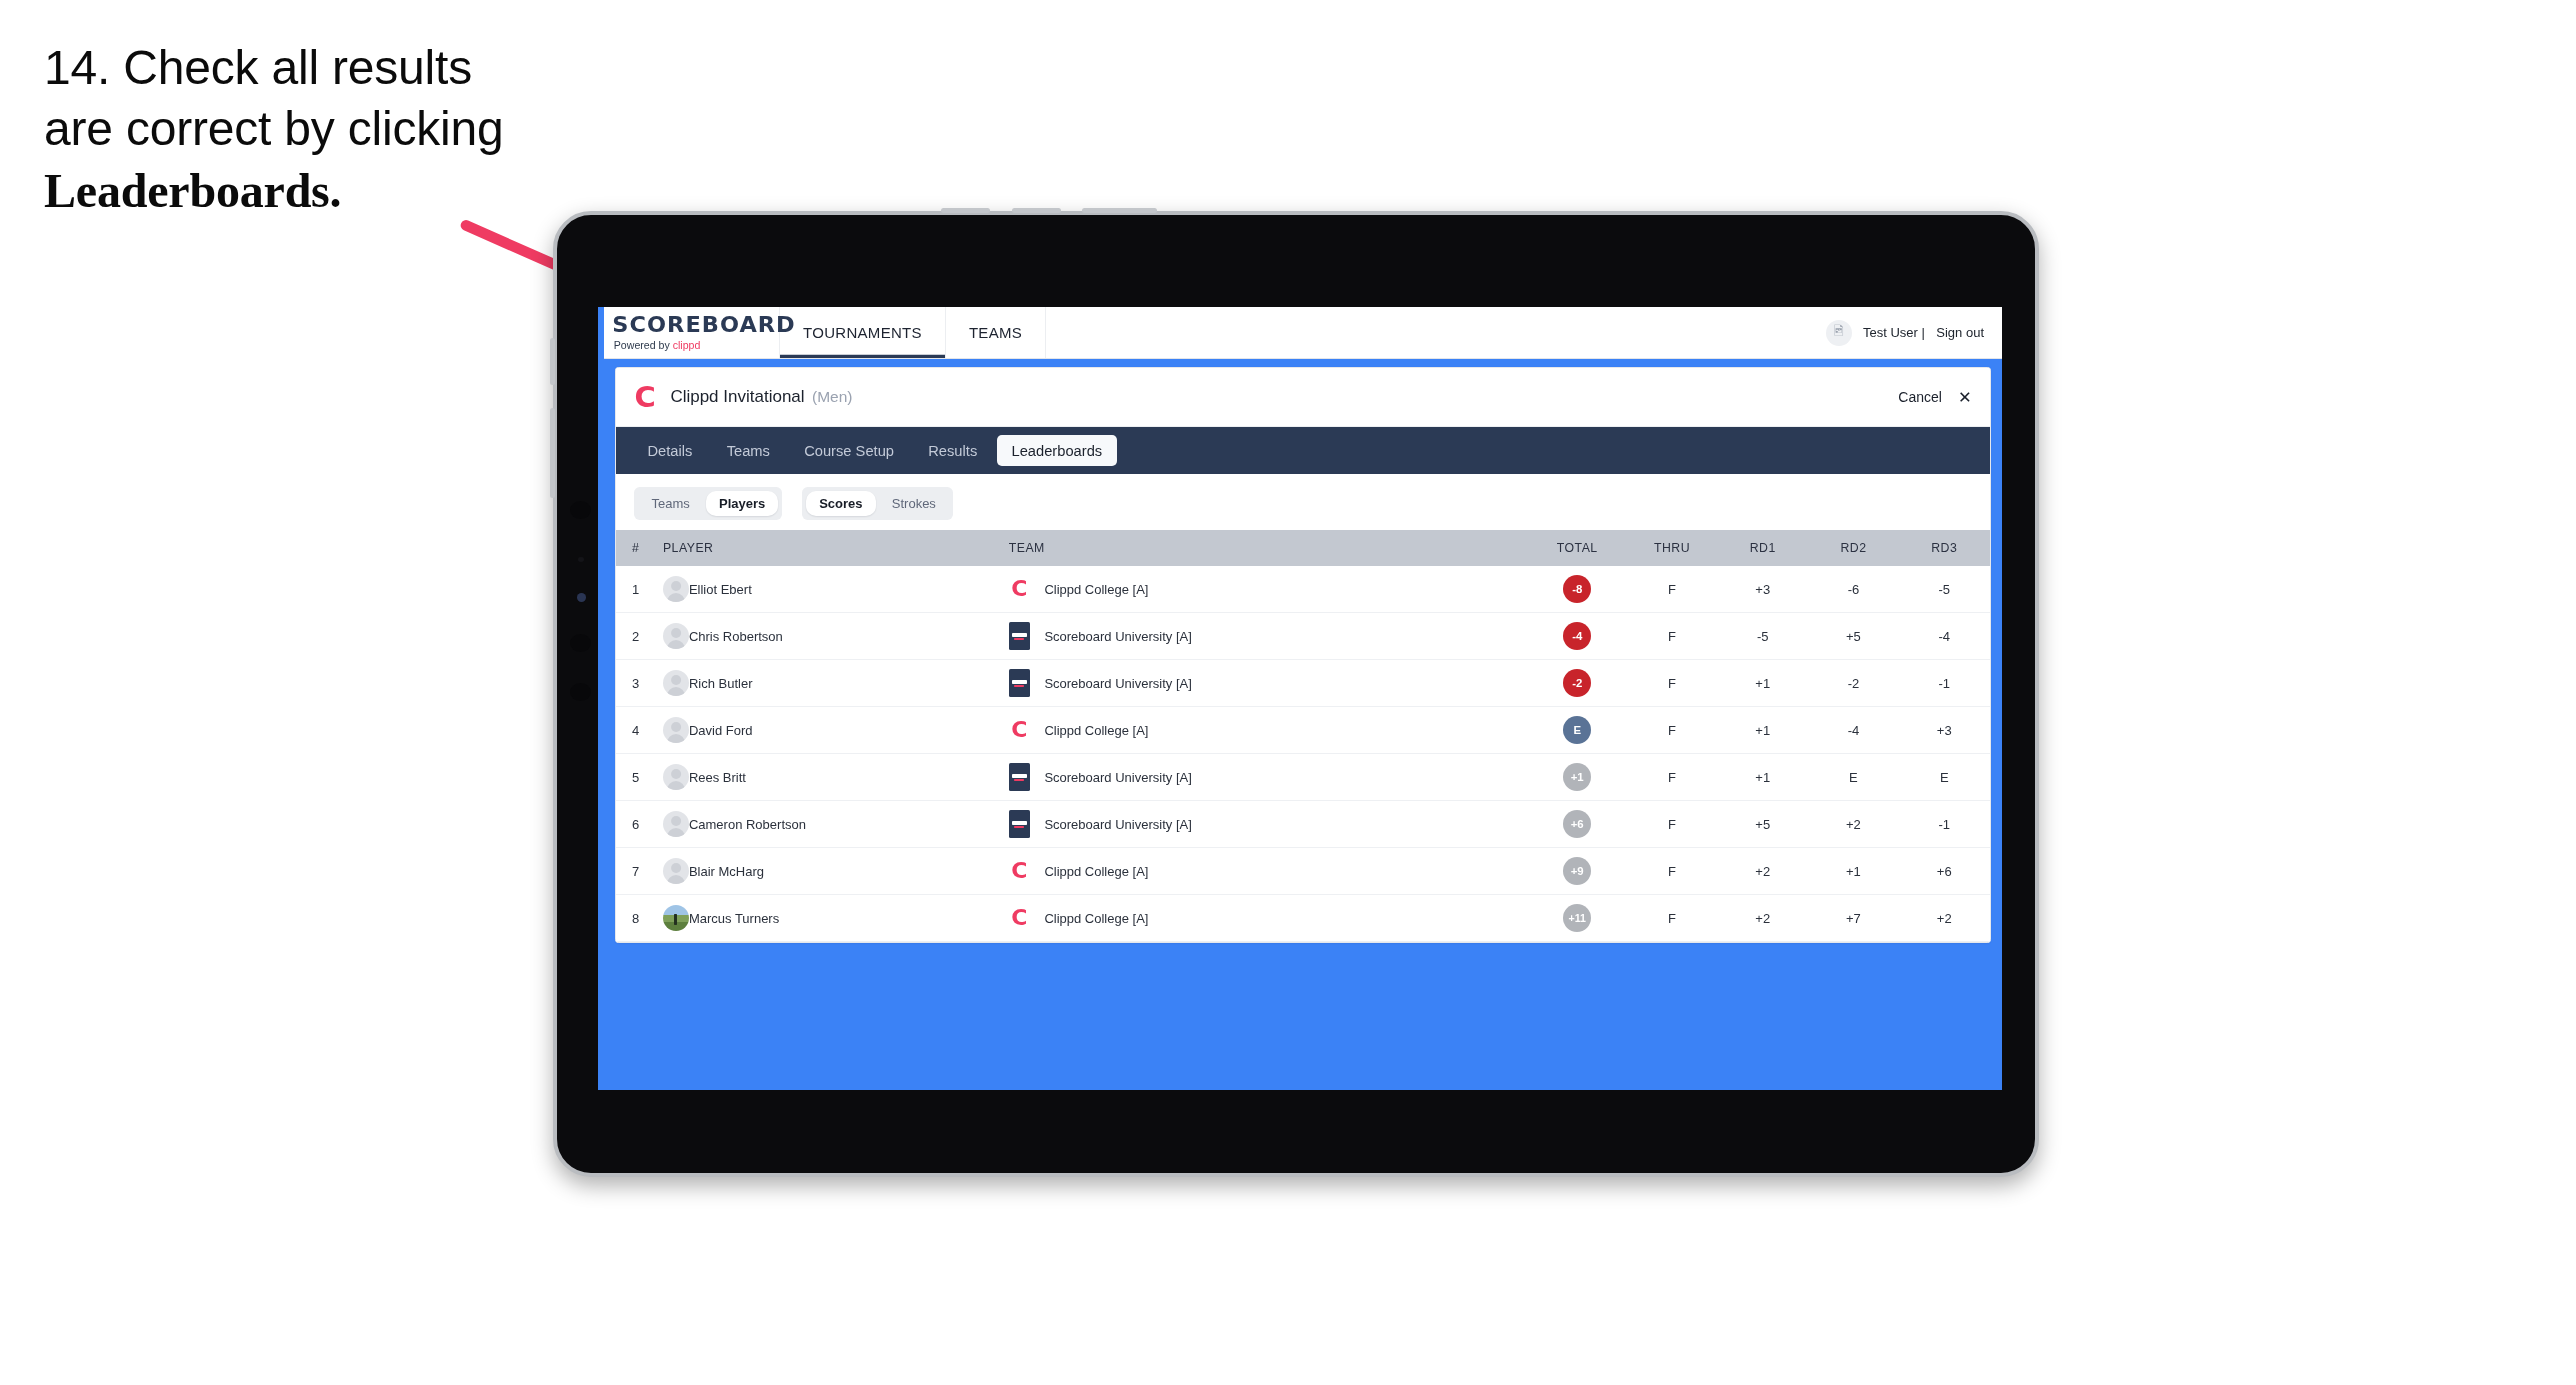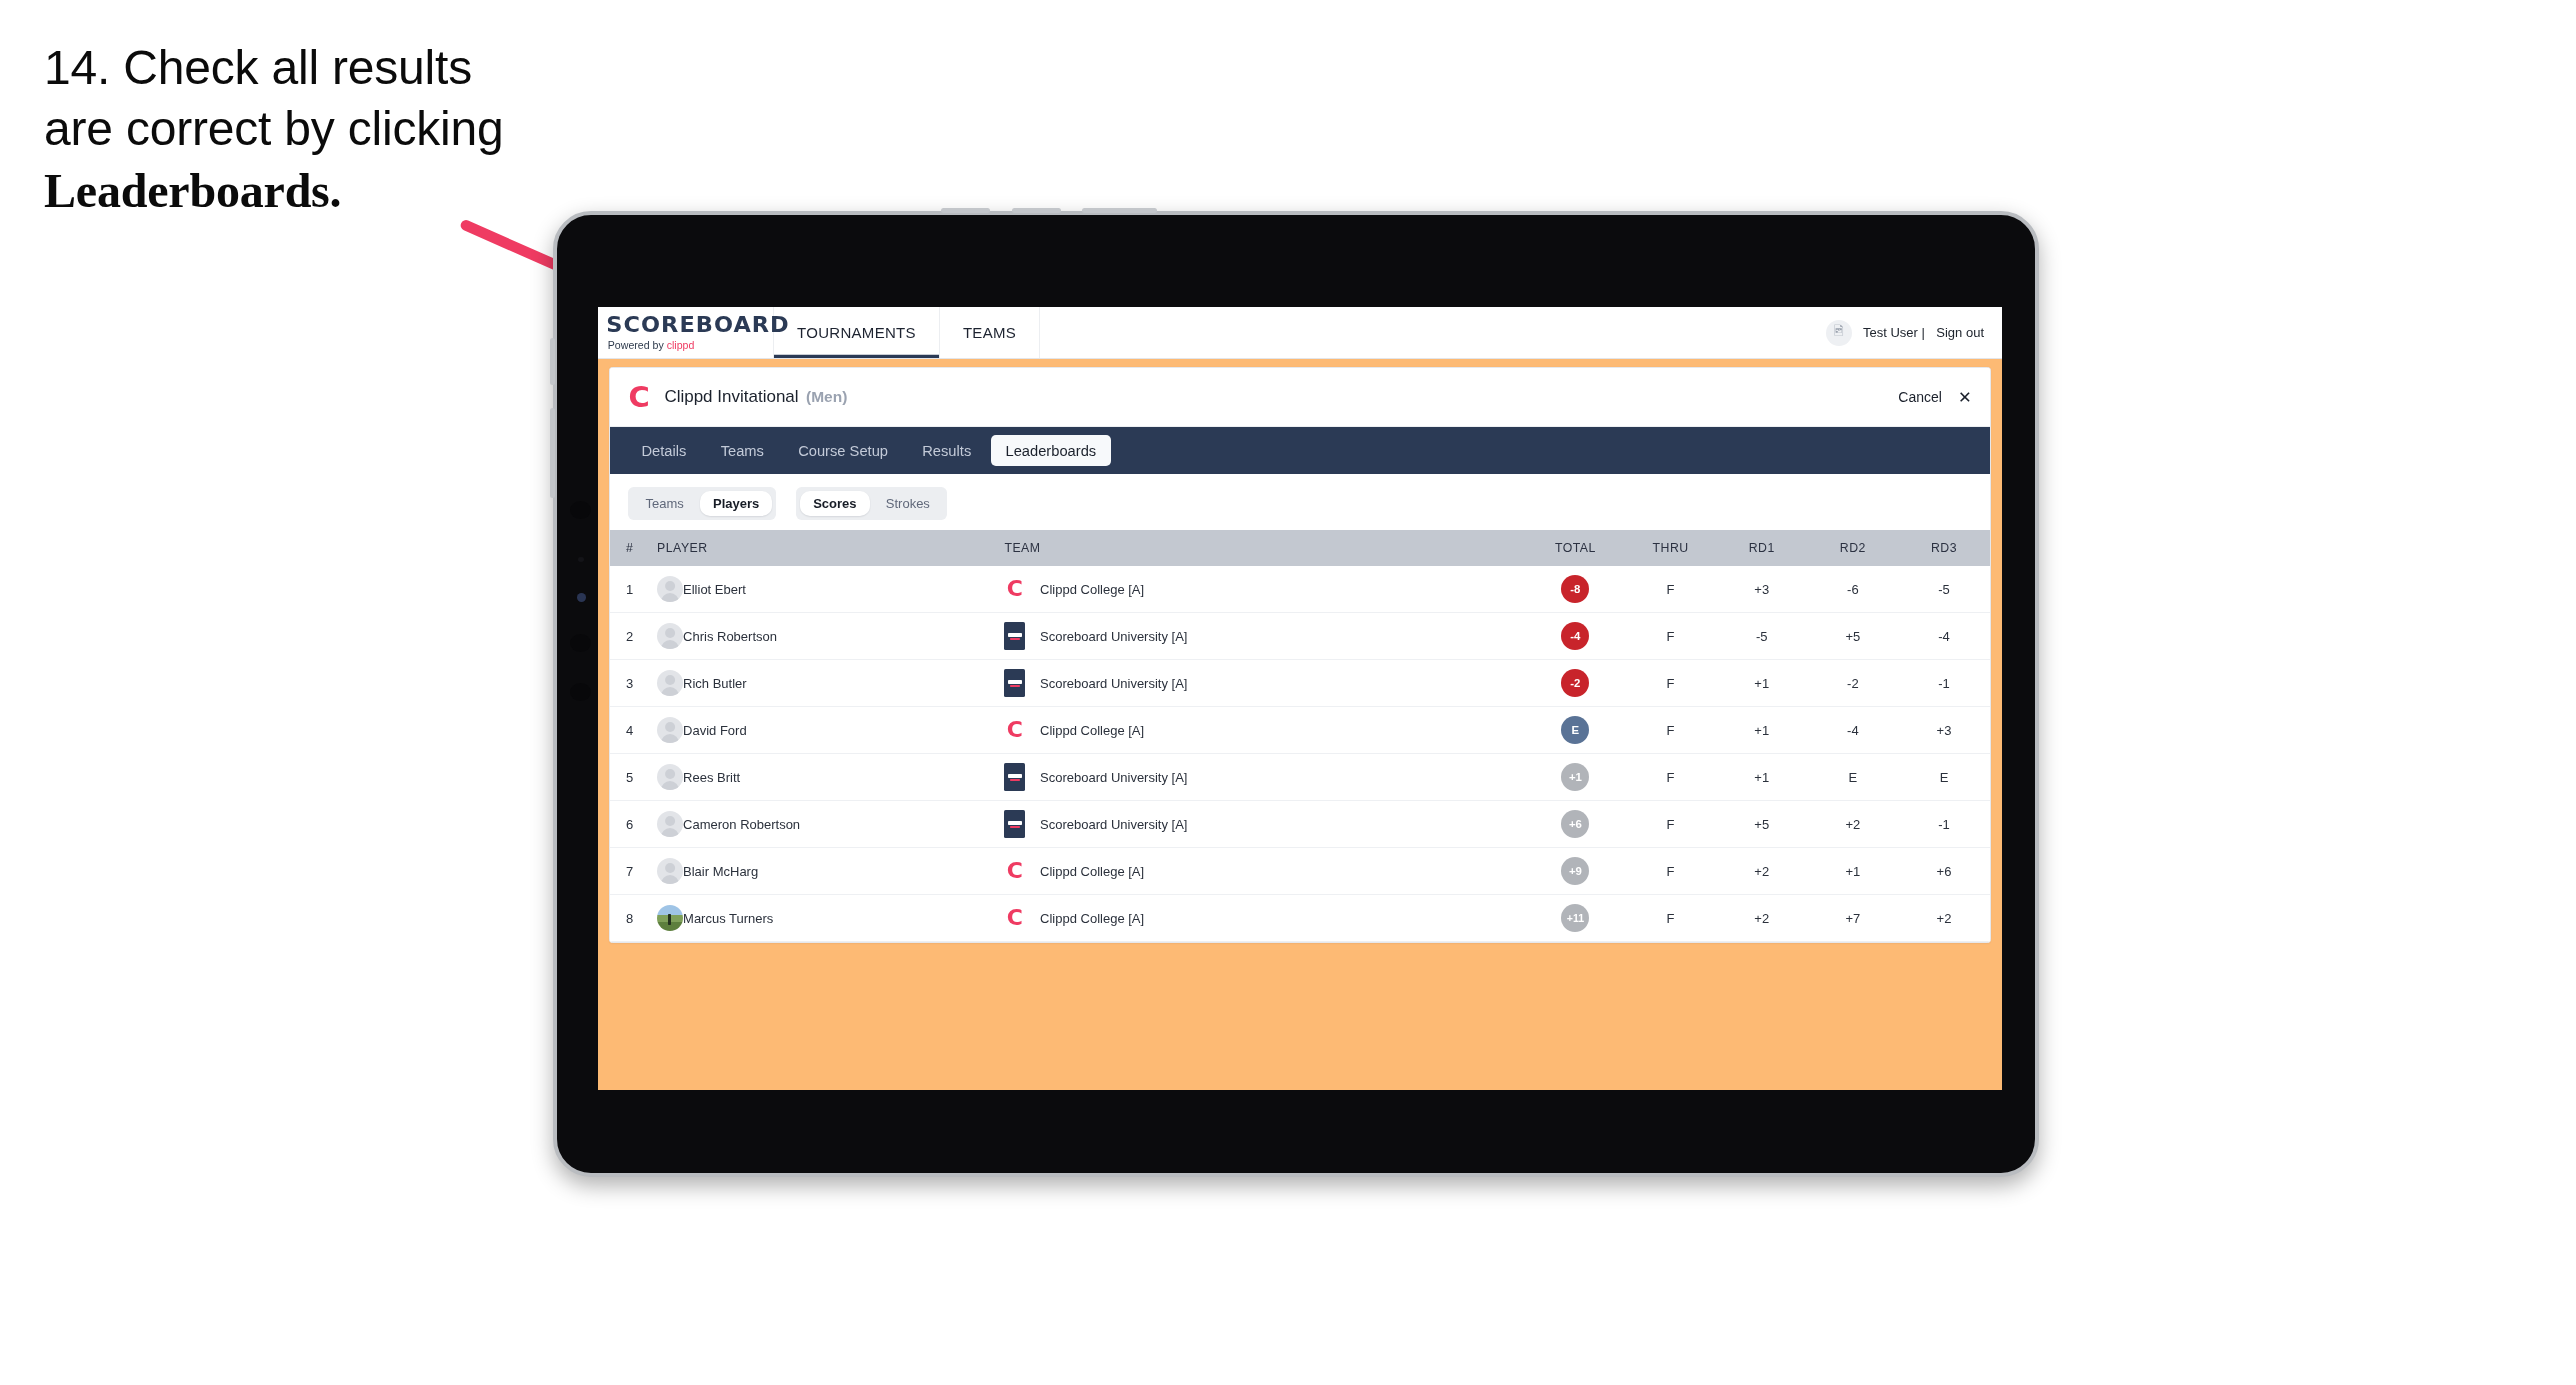--- a/index.html
+++ b/index.html
@@ -48,21 +48,21 @@
   .sensor.s1 { left:13px; top:286px; width:21px; height:18px; }
   .sensor.s2 { left:21px; top:342px; width:5.7px;  height:4.9px;  background:#141418;}
   .sensor.s3 { left:19.6px; top:378px; width:9.8px; height:9px; background:#2a3553;}
   .sensor.s4 { left:13px; top:419px; width:21px; height:18px; }
   .sensor.s5 { left:13px; top:468px; width:21px; height:18px; }
 
   
   #screen {
     position:absolute; left:41px; top:92px;
     width: 1404px; height: 783px;
-    background:#fdba74; overflow:hidden;
+    background:#3b82f6; overflow:hidden;padding-left:6px;
   }
 
   
   .topnav {
     display:flex; align-items:stretch; height:52px;
     background:#ffffff; border-bottom:0.8px solid #e3e5e9;
   }
   .brand { width:176px; display:flex; flex-direction:column; justify-content:center;
            padding-left:9.8px; border-right:0.8px solid #eceef1; }
   .brand .wordmark {
@@ -95,21 +95,21 @@
   }
   .card-head {
     height:59px; display:flex; align-items:center; padding:0 18px;
     border-bottom:0.8px solid #edeff2; background:#fff;
   }
   .c-logo {
     font-family:"DejaVu Sans", sans-serif;
     font-size:29px; font-weight:700; color:#ef3b62; line-height:1; margin-right:14.7px;
   }
   .c-title { font-size:17px; color:#1b212c; }
-  .c-sub { font-size:15.5px; color:#9aa2b0; margin-left:7.4px;font-weight:bold; }
+  .c-sub { font-size:15.5px; color:#9aa2b0; margin-left:7.4px; }
   .card-head .gap { flex:1; }
   .cancel { display:flex; align-items:center; gap:16px; font-size:14px; color:#1b212c; cursor:pointer; }
   .cancel .x { font-size:16.4px; font-weight:500; }
 
   
   .tabstrip {
     background:#2b3a55; height:47px; display:flex; align-items:center; padding:0 16.4px; gap:4.9px;
   }
   .tabstrip .tab {
     font-size:14.7px; color:#c3cad8; padding:7.4px 14.7px; border-radius:4.9px; cursor:pointer;

